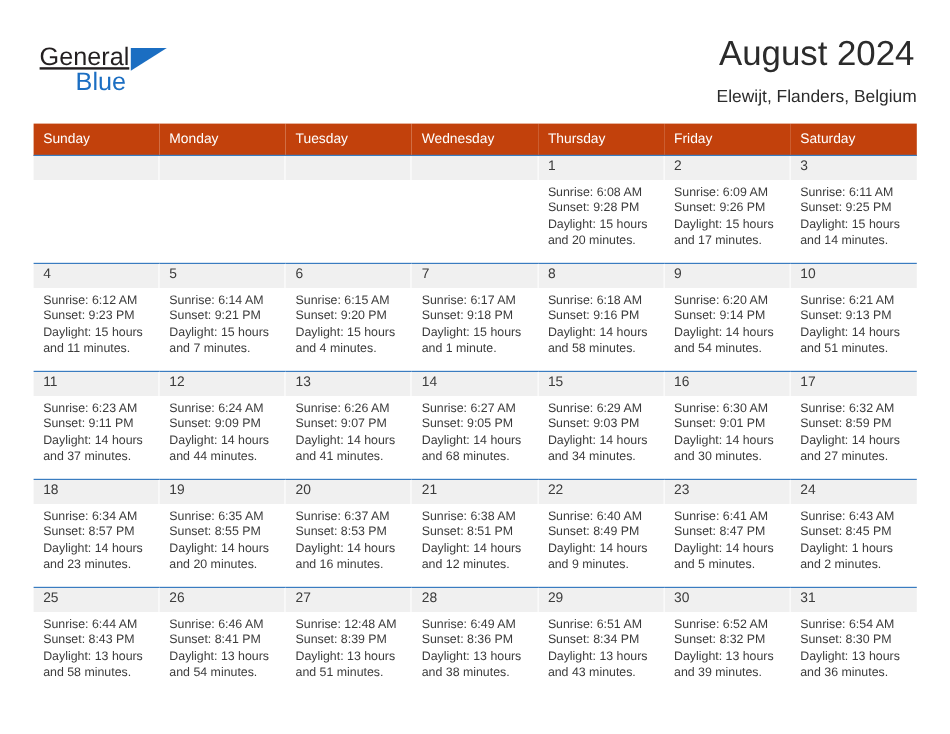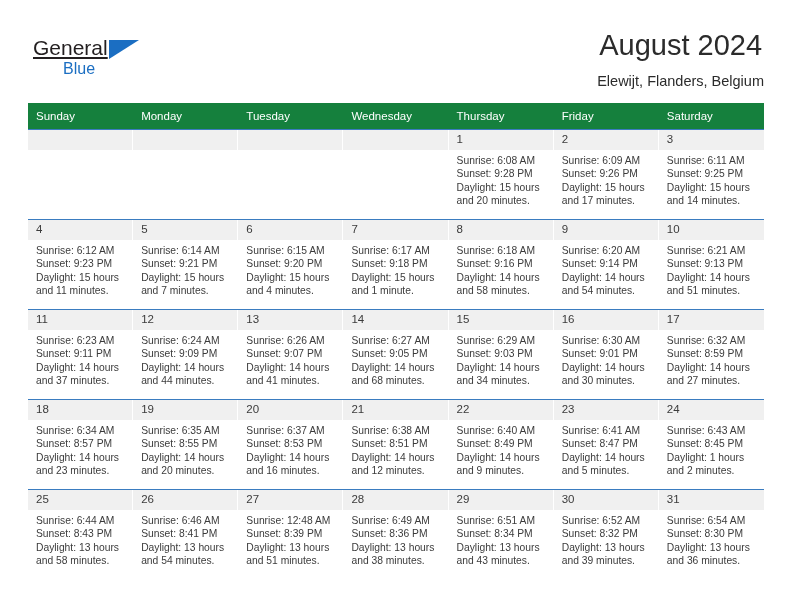--- a/index.html
+++ b/index.html
@@ -47,21 +47,21 @@
     letter-spacing: 0px;
     color: #231f20;
     font-family: "Liberation Sans", sans-serif;
     line-height: 24px;
     text-decoration: underline;
   }
   .logo-blue {
     position: absolute;
     left: 30px;
     top: 21px;
-    font-size: 16px;
+    font-size: 21px;
     color: #1b6ec2;
     font-family: "Liberation Sans", sans-serif;
     line-height: 24px;
   }
   .logo-tri {
     position: absolute;
     left: 76px;
     top: 4px;
     width: 0;
     height: 0;
@@ -95,21 +95,21 @@
   .calendar {
     position: absolute;
     left: 28px;
     top: 103px;
     width: 736px;
     border-collapse: collapse;
     table-layout: fixed;
   }
 
   .weekday-row th {
-    background: #15803d;
+    background: #c2410c;
     color: #ffffff;
     font-size: 11.5px;
     font-weight: normal;
     text-align: left;
     padding: 6px 0 6px 8px;
     height: 14px;
     vertical-align: middle;
     border: none;
   }
 

